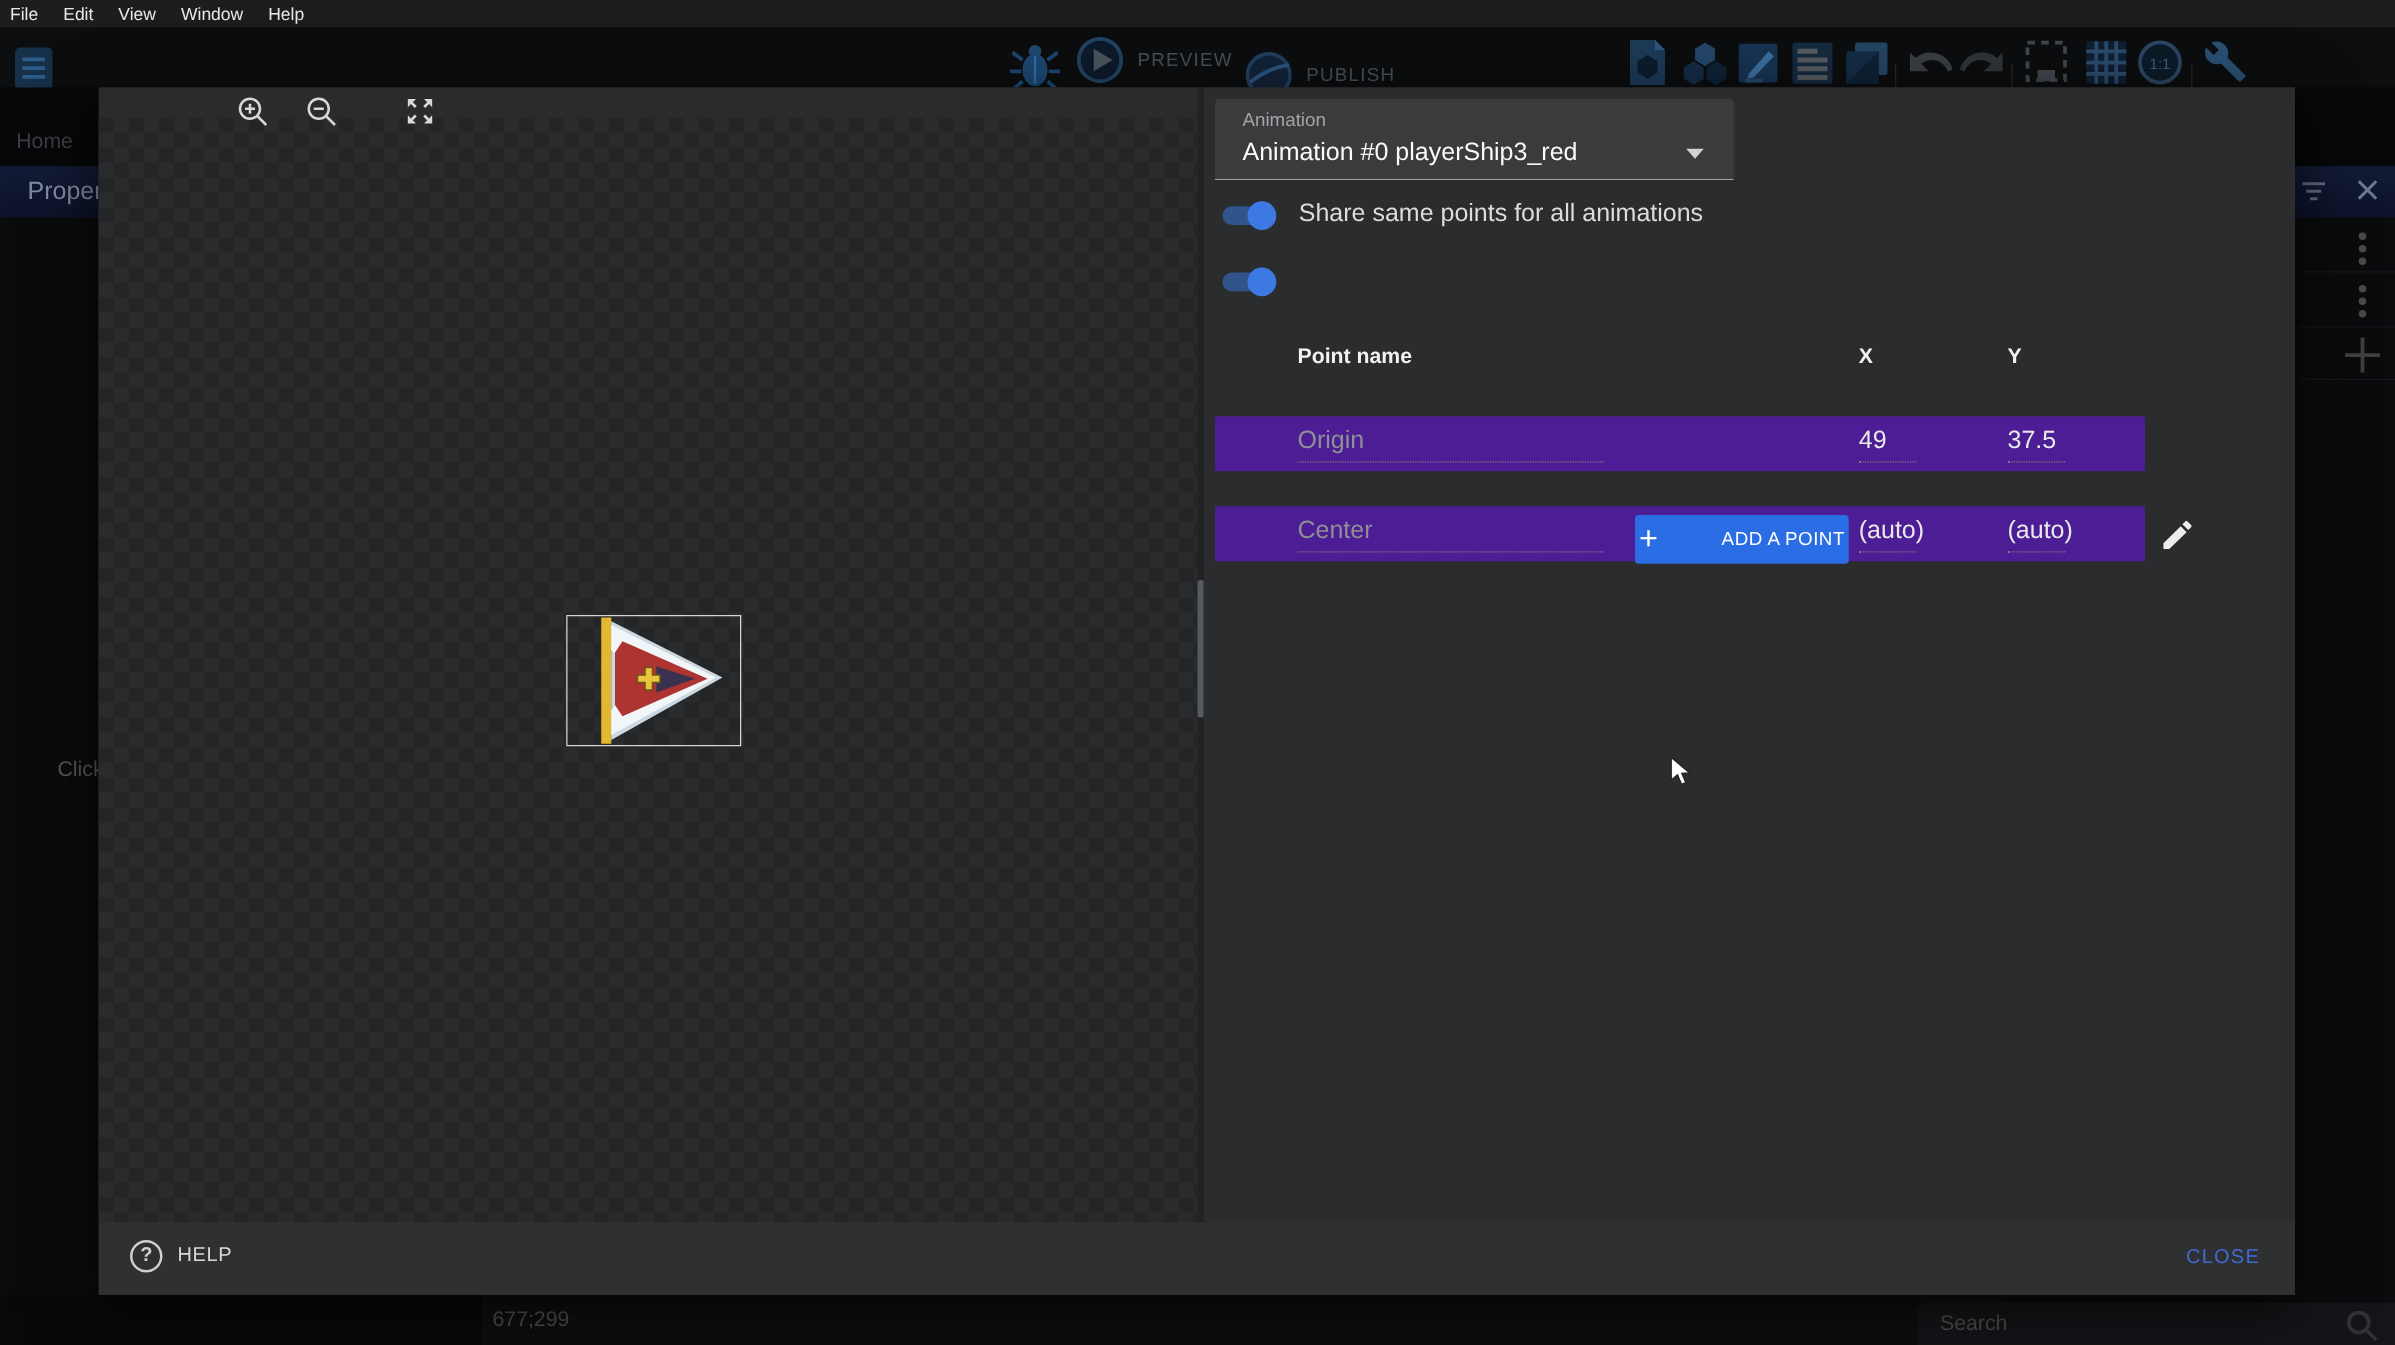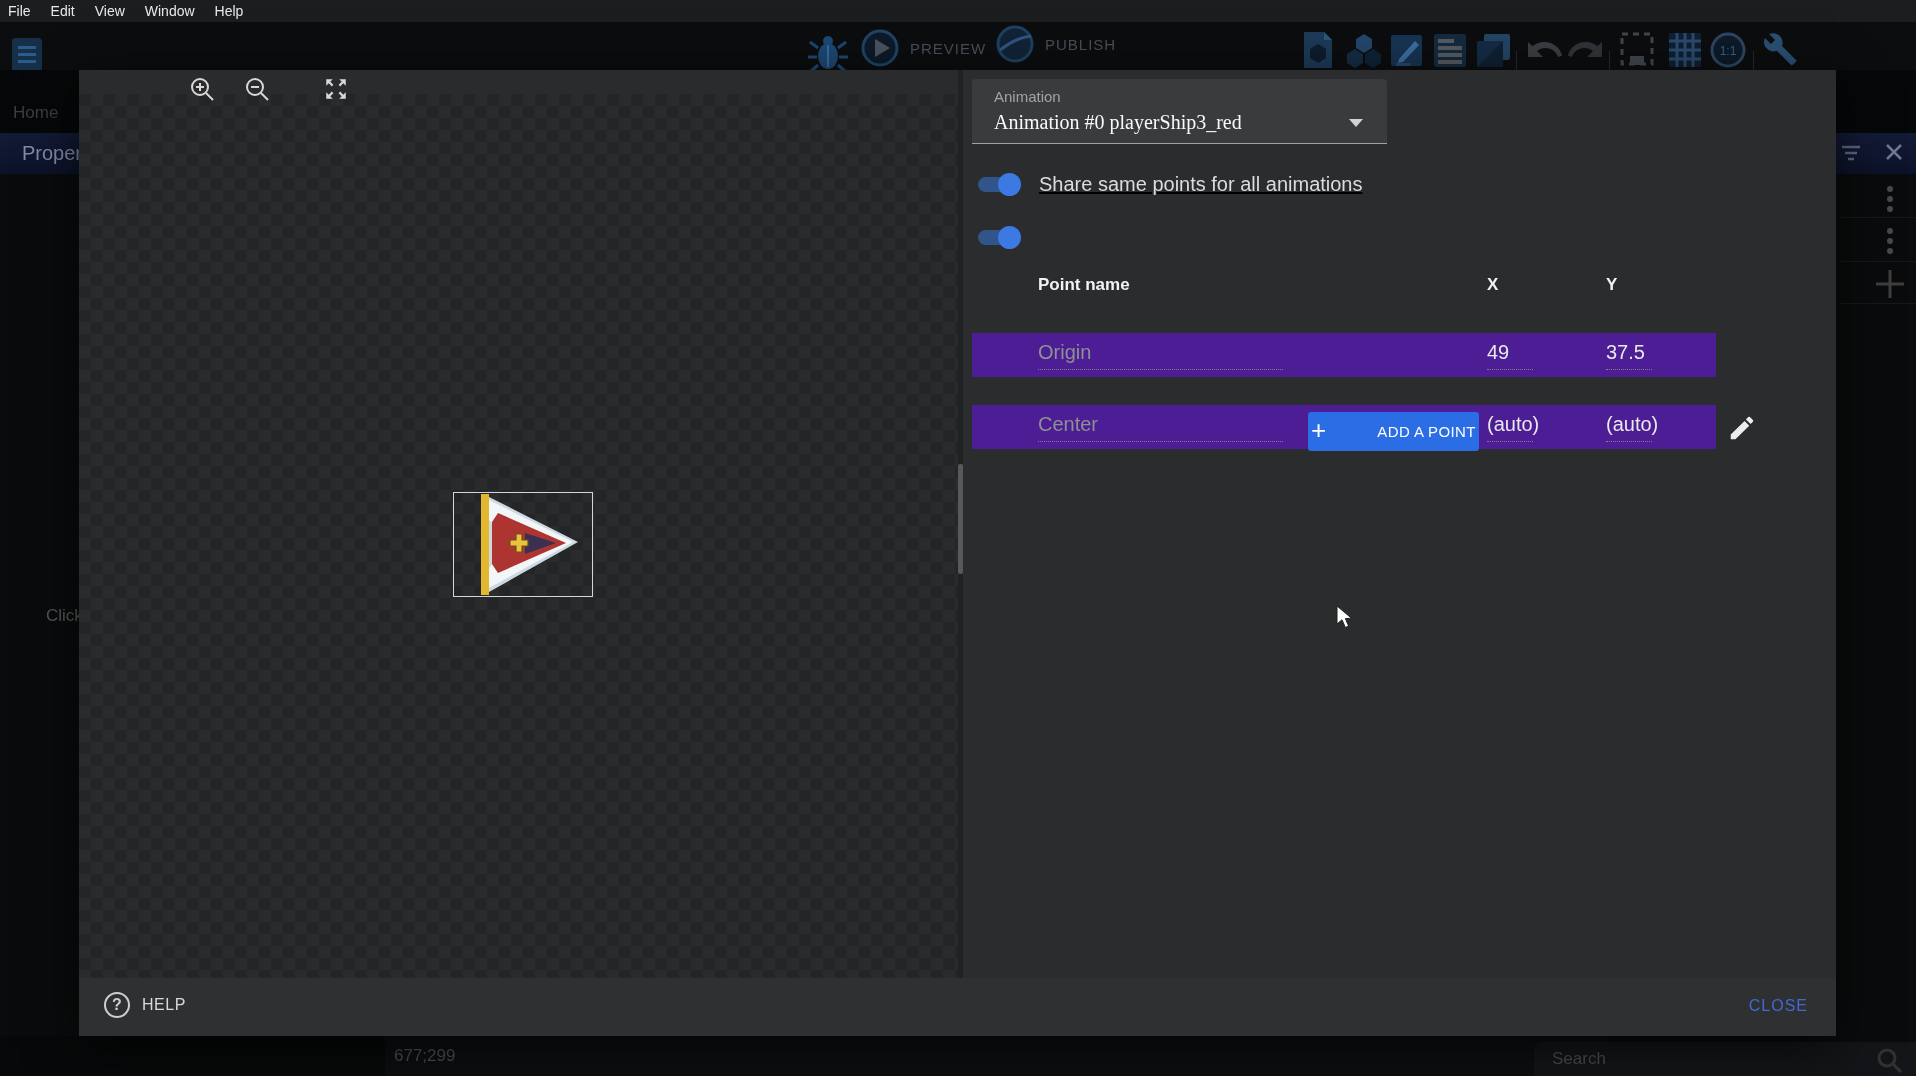--- a/index.html
+++ b/index.html
@@ -40,28 +40,28 @@
   .vscroll { position:absolute; left:879px; top:0; width:5px; height:908px; background:#212224; }
   .vscroll .thumb { position:absolute; left:0; top:394px; width:5px; height:110px; background:#56595d; border-radius:2px; }
 
   .sprite-box { position:absolute; left:374px; top:422px; width:140px; height:105px;
                 border:1px solid #d6d6d8; }
 
   .panel { position:absolute; left:884px; top:0; width:873px; height:908px; background:#2b2c2e; }
   .select { position:absolute; top:9px; height:65px; background:#3a3b3d;
             border-radius:4px 4px 0 0; border-bottom:1px solid #a0a1a3; cursor:pointer; }
   .select .lbl { position:absolute; left:22px; top:9px; font-size:15px; color:#a2a3a5; }
-  .select .val { position:absolute; left:22px; top:32px; font-size:20px; color:#fafafa;font-family:Liberation Serif, serif; }
+  .select .val { position:absolute; left:22px; top:32px; font-size:20px; color:#fafafa; }
   .select .arrow { position:absolute; right:24px; top:40px; width:0; height:0;
                    border-left:7px solid transparent; border-right:7px solid transparent;
                    border-top:8px solid #d2d2d4; }
   .sel-anim { left:9px; width:415px; }
   .sel-frame { left:430px; width:422px; }
 
-  .toggle-row { position:absolute; left:13px; height:36px; display:flex; align-items:flex-end; gap:18px; cursor:pointer;text-decoration:underline; }
+  .toggle-row { position:absolute; left:13px; height:36px; display:flex; align-items:flex-start; gap:18px; cursor:pointer; }
   .switch { position:relative; width:45px; height:24px; flex:0 0 auto; }
   .switch .track { position:absolute; left:2px; top:5px; width:41px; height:15px; border-radius:8px; background:#31548a; }
   .switch .thumb { position:absolute; right:0px; top:1px; width:23px; height:23px; border-radius:50%; background:#3c79e2; }
   .toggle-row .tlabel { font-size:20px; color:#dcdcdd; }
 
   .ptable { position:absolute; left:9px; top:195px; width:744px; }
   .thead { position:relative; height:40px; }
   .thead span { position:absolute; top:10px; font-size:17px; font-weight:bold; color:#f2f2f2; }
   .trow { position:relative; height:44px; background:#4c1d95; margin-bottom:4px;margin-top:28px; }
   .cell-name { position:absolute; left:66px; top:8px; font-size:20px; color:#8e9092;
@@ -119,21 +119,21 @@
       </g>
       <line x1="21" y1="15" x2="21" y2="37" stroke="#2f6da8" stroke-width="2"></line>
     </svg>
     <div class="abs" style="left:860px; top:6px; display:flex; align-items:center; gap:10px;">
       <svg width="40" height="40">
         <circle cx="20" cy="20" r="17" fill="#0d1a2b" stroke="#214463" stroke-width="3"></circle>
         <polygon points="15,11 30,20 15,29" fill="#4b545d"></polygon>
       </svg>
       <span class="tbtext">PREVIEW</span>
     </div>
-    <div class="abs" style="left:995px; top:2px; display:flex; align-items:center; gap:10px;">
+    <div class="abs" style="left:995px; top:18px; display:flex; align-items:center; gap:10px;">
       <svg width="40" height="40">
         <circle cx="20" cy="20" r="17" fill="#122338" stroke="#20405f" stroke-width="3"></circle>
         <path d="M5 26 Q20 14 36 12" stroke="#2d567f" stroke-width="3" fill="none"></path>
       </svg>
       <span class="tbtext">PUBLISH</span>
     </div>
 
     <svg class="abs" style="left:1300px; top:8px;" width="38" height="40">
       <polygon points="4,2 24,2 32,10 32,38 4,38" fill="#1c3a57"></polygon>
       <polygon points="24,2 24,10 32,10" fill="#2b567d"></polygon>

